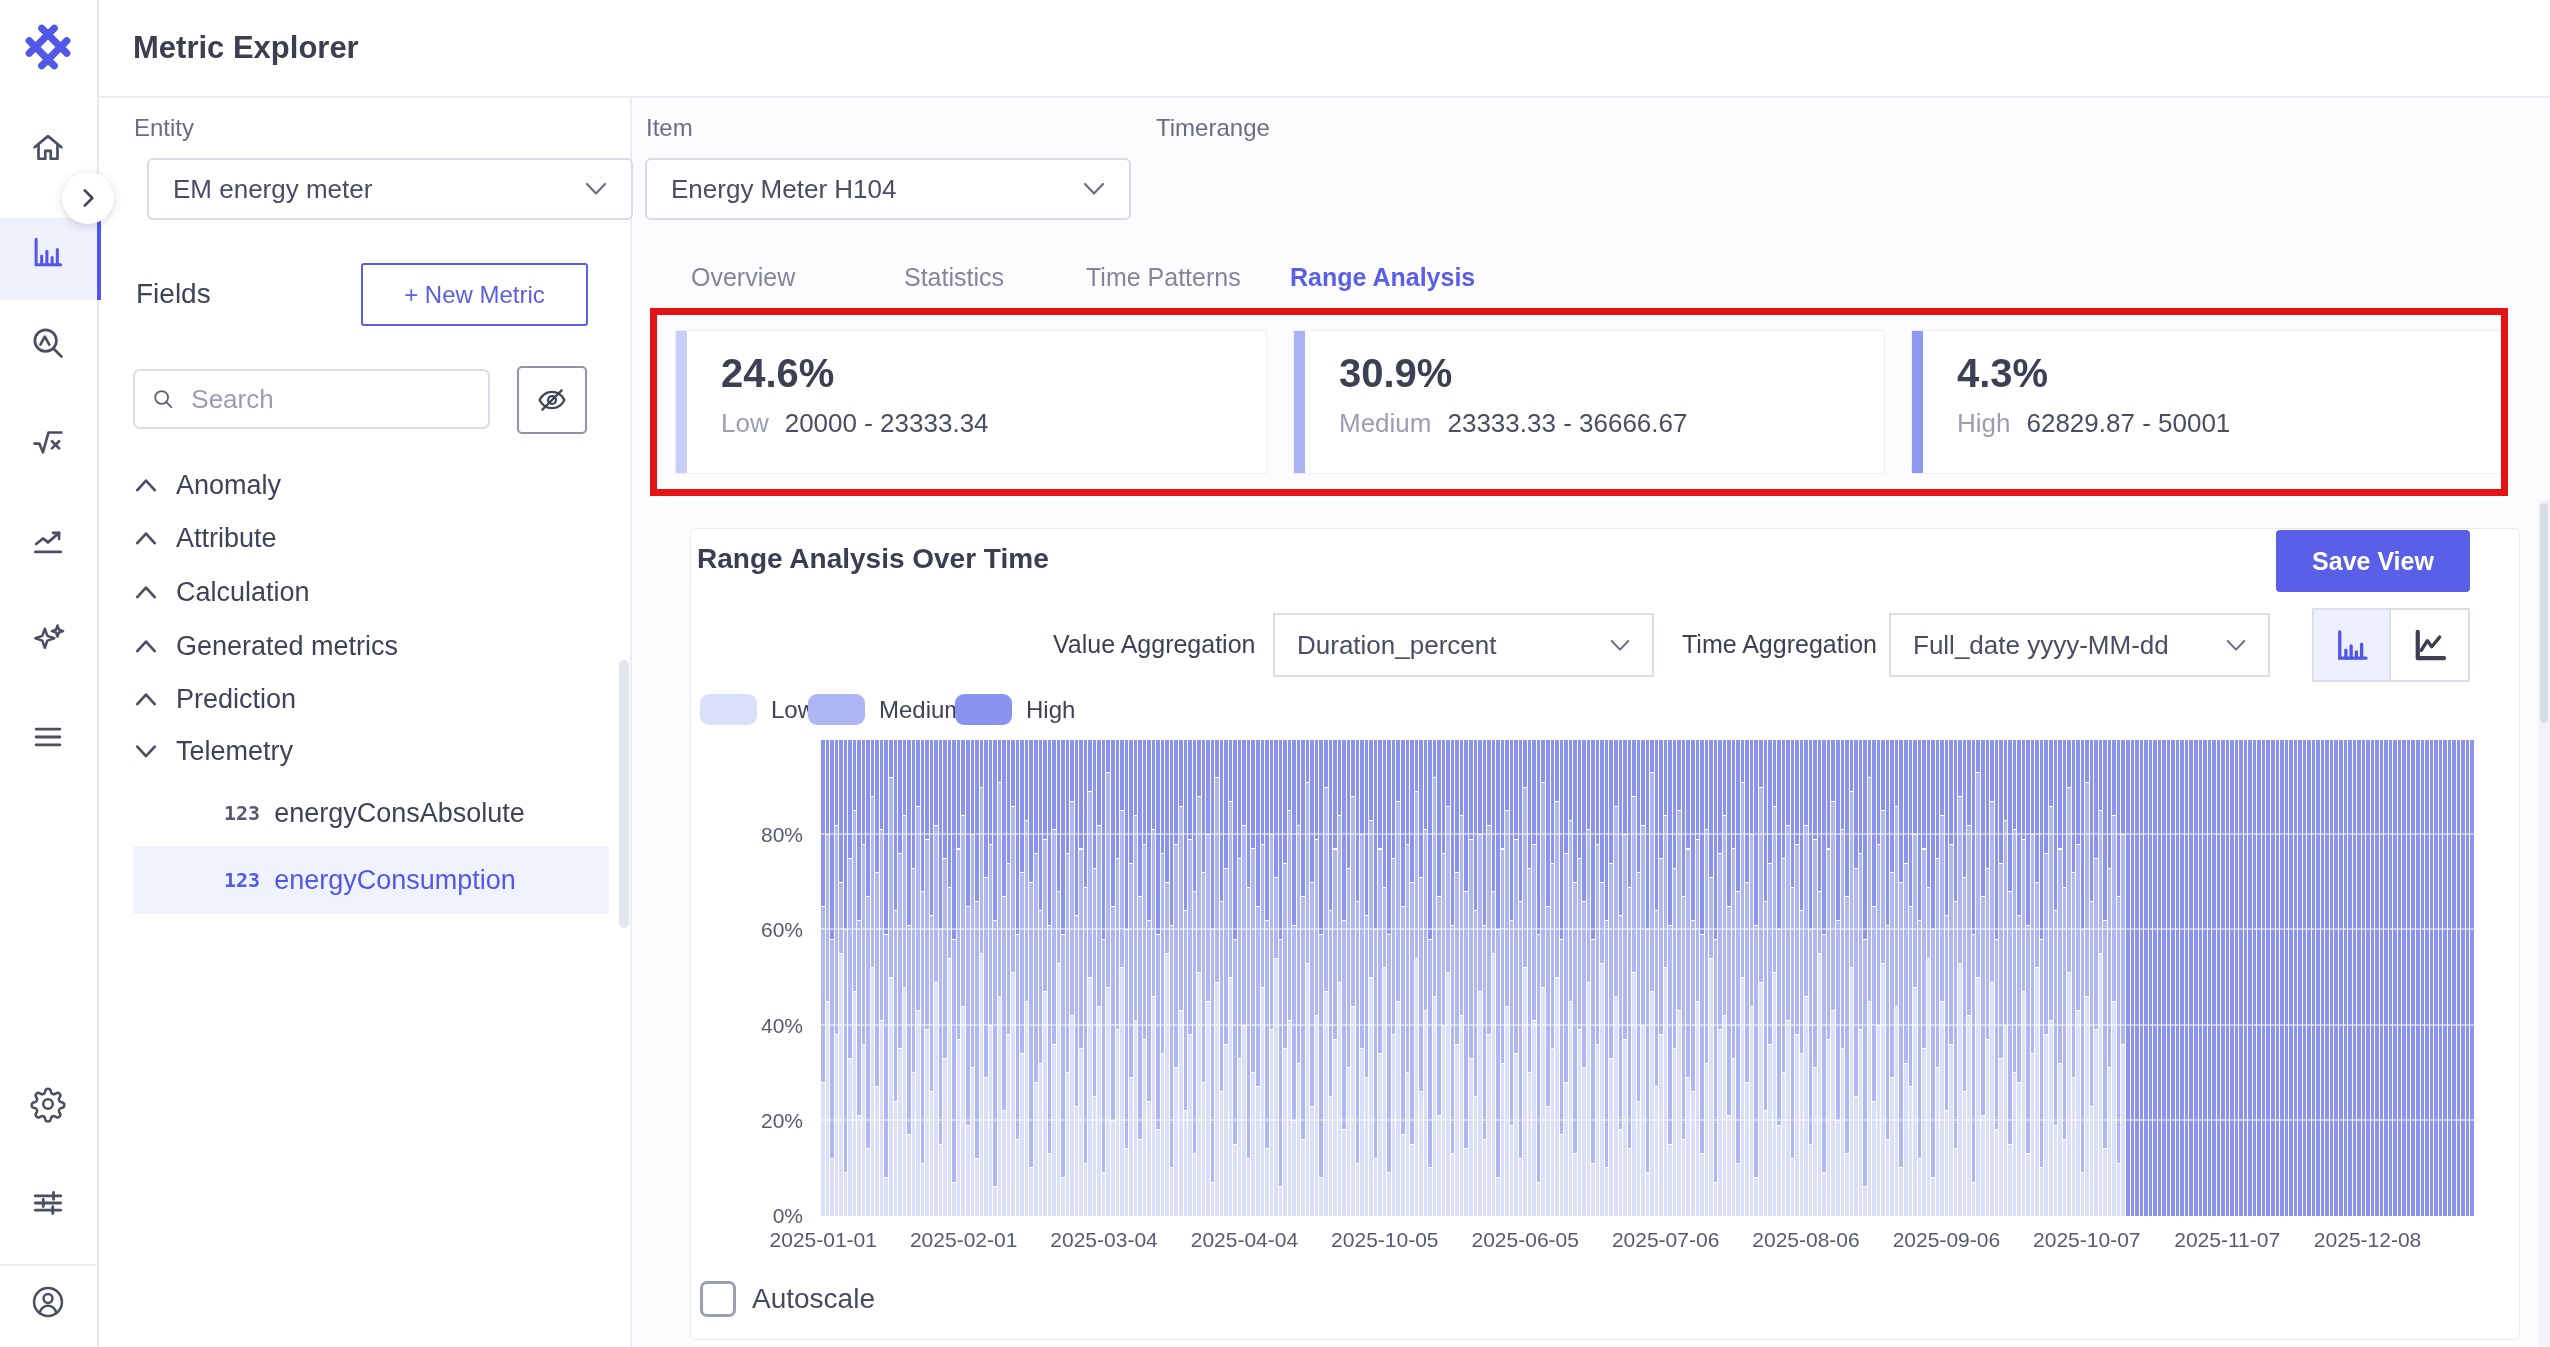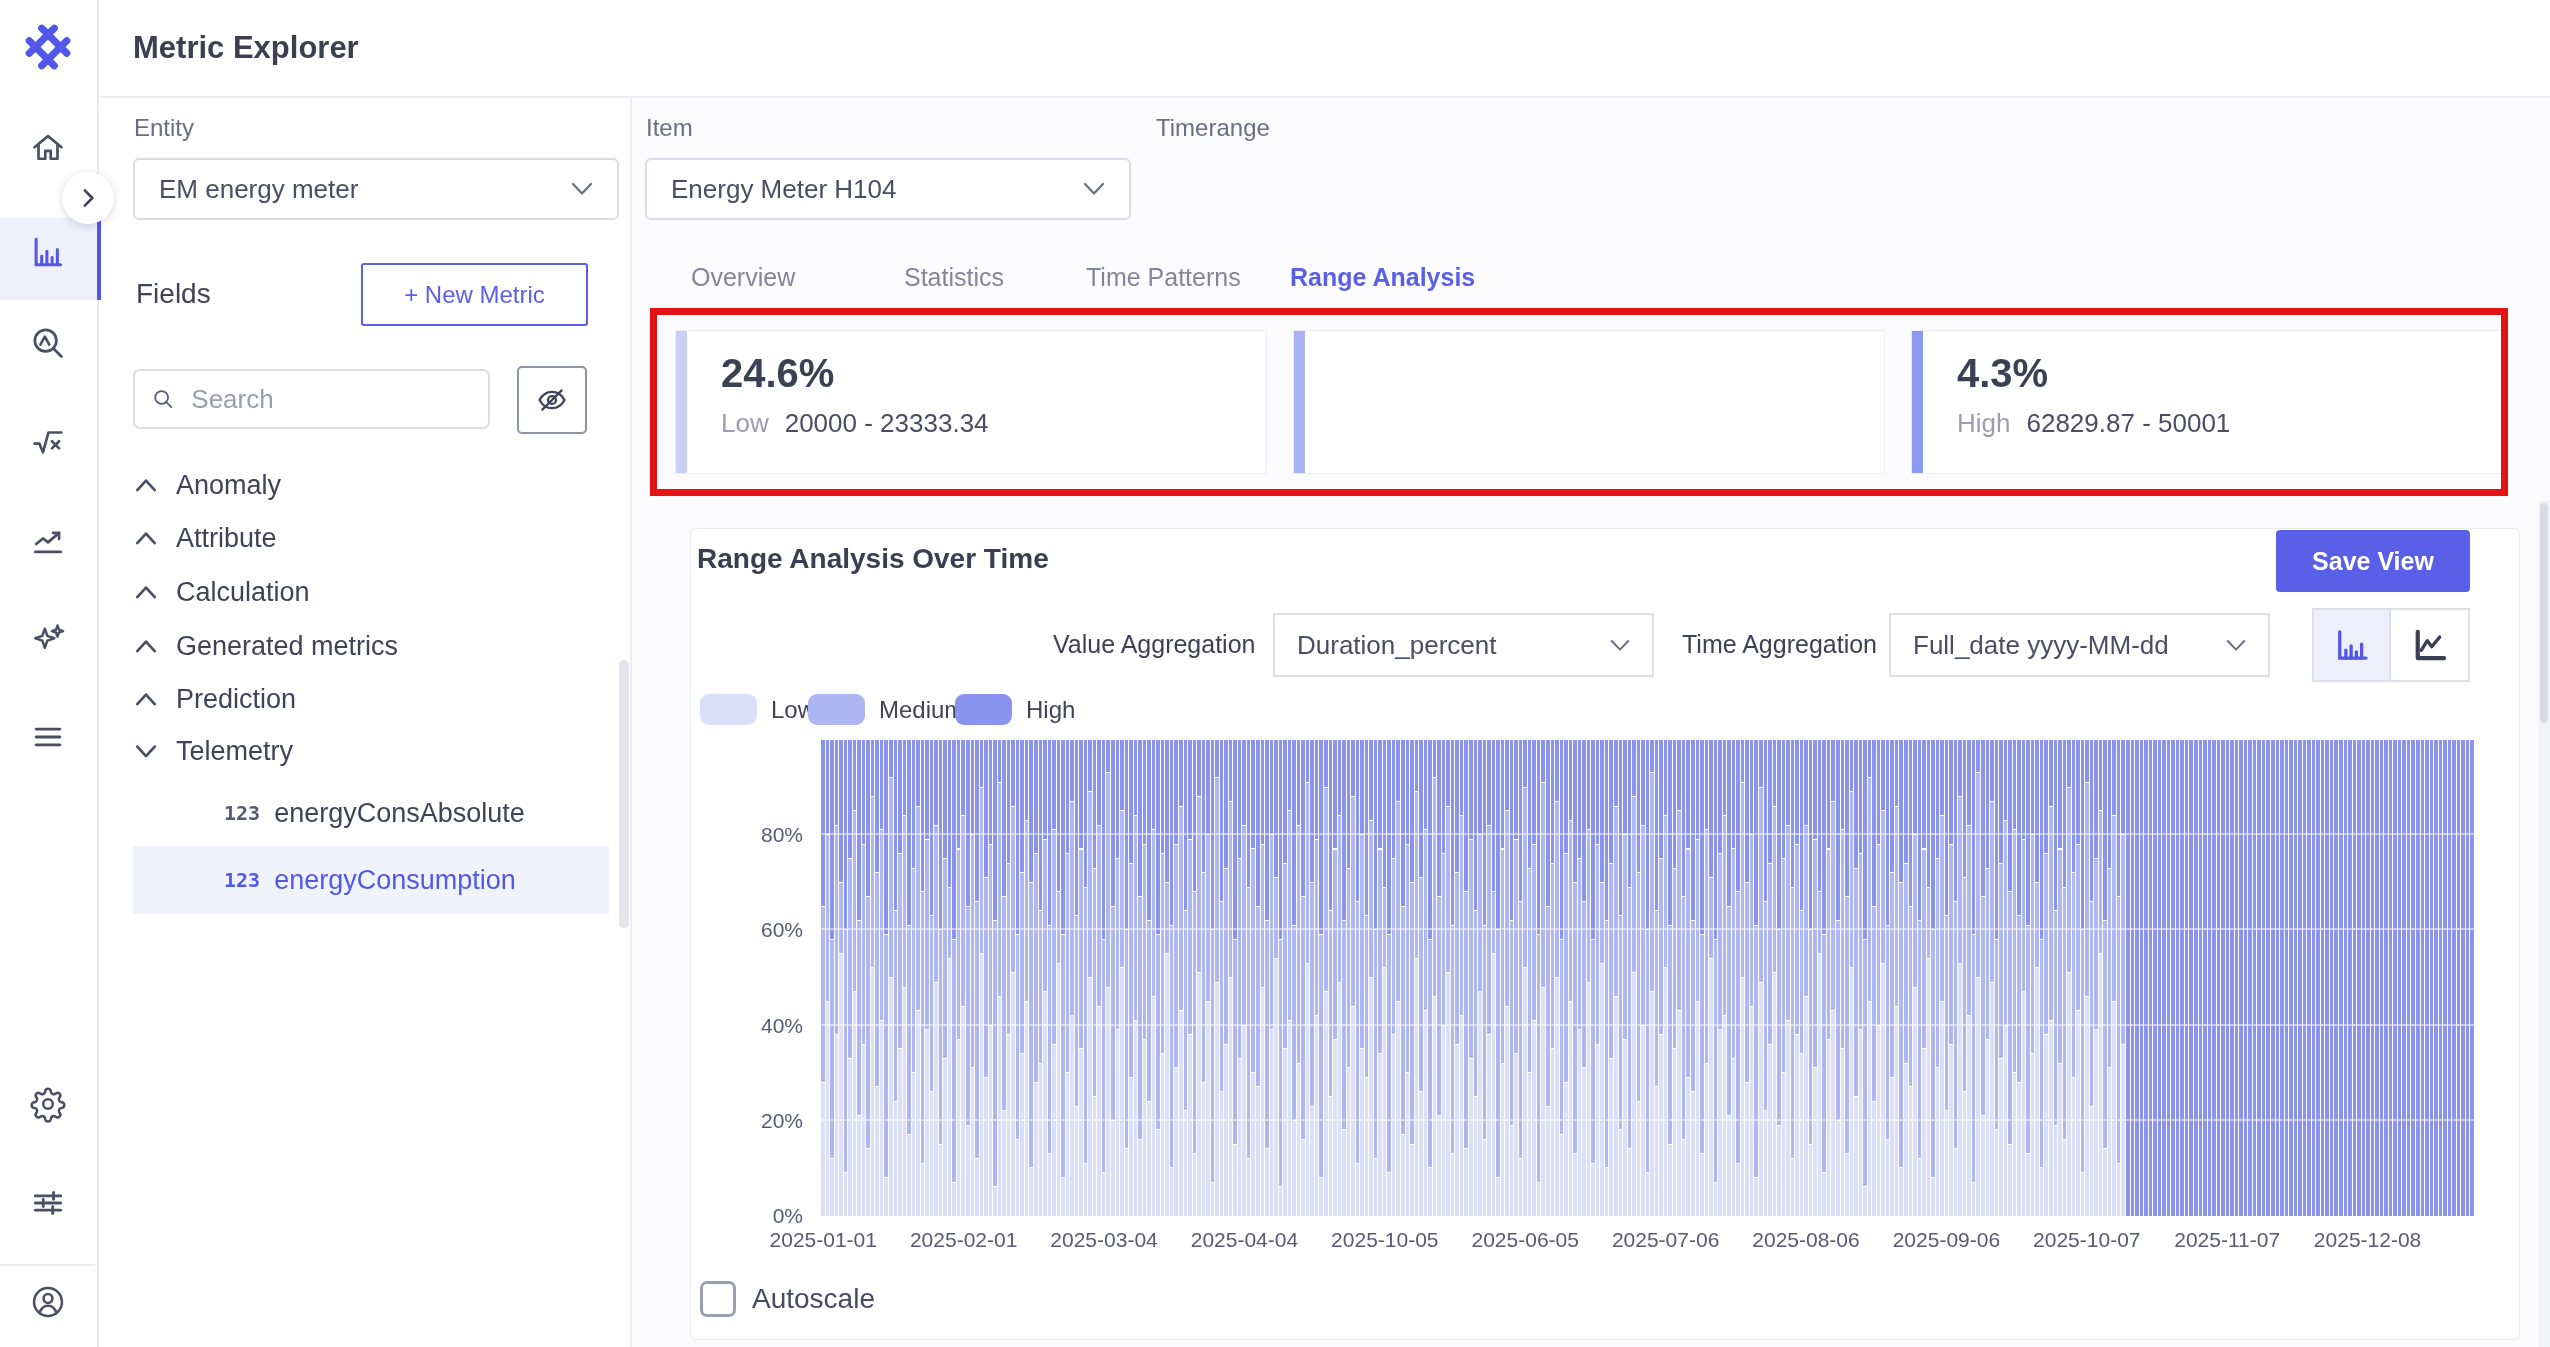--- a/index.html
+++ b/index.html
@@ -180,21 +180,21 @@
       </svg>
     </div>
   </div>
 
   <div id="page-title">Metric Explorer</div>
   <div id="hdr-border"></div>
   <div id="content-bg"></div>
   <div id="fields-divider"></div>
 
   <div class="field-lbl" style="left:134px;top:114px;">Entity</div>
-  <div class="select" style="left:133px;top:158px;width:486px;">
+  <div class="select" style="left:147px;top:158px;width:486px;">
     <span>EM energy meter</span>
     <svg class="chev" width="22" height="14" viewBox="0 0 22 14" fill="none" stroke="currentColor" stroke-width="2.2" stroke-linecap="round" stroke-linejoin="round">
         <polyline points="2,2 11,11.5 20,2"></polyline>
       </svg>
   </div>
   <div class="field-lbl" style="left:646px;top:114px;">Item</div>
   <div class="select" style="left:645px;top:158px;width:486px;">
     <span>Energy Meter H104</span>
     <svg class="chev" width="22" height="14" viewBox="0 0 22 14" fill="none" stroke="currentColor" stroke-width="2.2" stroke-linecap="round" stroke-linejoin="round">
         <polyline points="2,2 11,11.5 20,2"></polyline>
@@ -291,20 +291,27 @@
     <div class="card-body">
       <div class="card-val">24.6%</div>
       <div class="card-sub">
         <span class="rng-lbl">Low</span>
         <span class="rng-val">20000 - 23333.34</span>
       </div>
     </div>
   </div>
   <div class="card" style="left:1293px;">
     <div class="card-accent" style="background: rgb(169, 179, 243);"></div>
+    <div class="card-body">
+      <div class="card-val">30.9%</div>
+      <div class="card-sub">
+        <span class="rng-lbl">Medium</span>
+        <span class="rng-val">23333.33 - 36666.67</span>
+      </div>
+    </div>
   </div>
   <div class="card" style="left:1911px;">
     <div class="card-accent" style="background: rgb(139, 153, 241);"></div>
     <div class="card-body">
       <div class="card-val">4.3%</div>
       <div class="card-sub">
         <span class="rng-lbl">High</span>
         <span class="rng-val">62829.87 - 50001</span>
       </div>
     </div>

